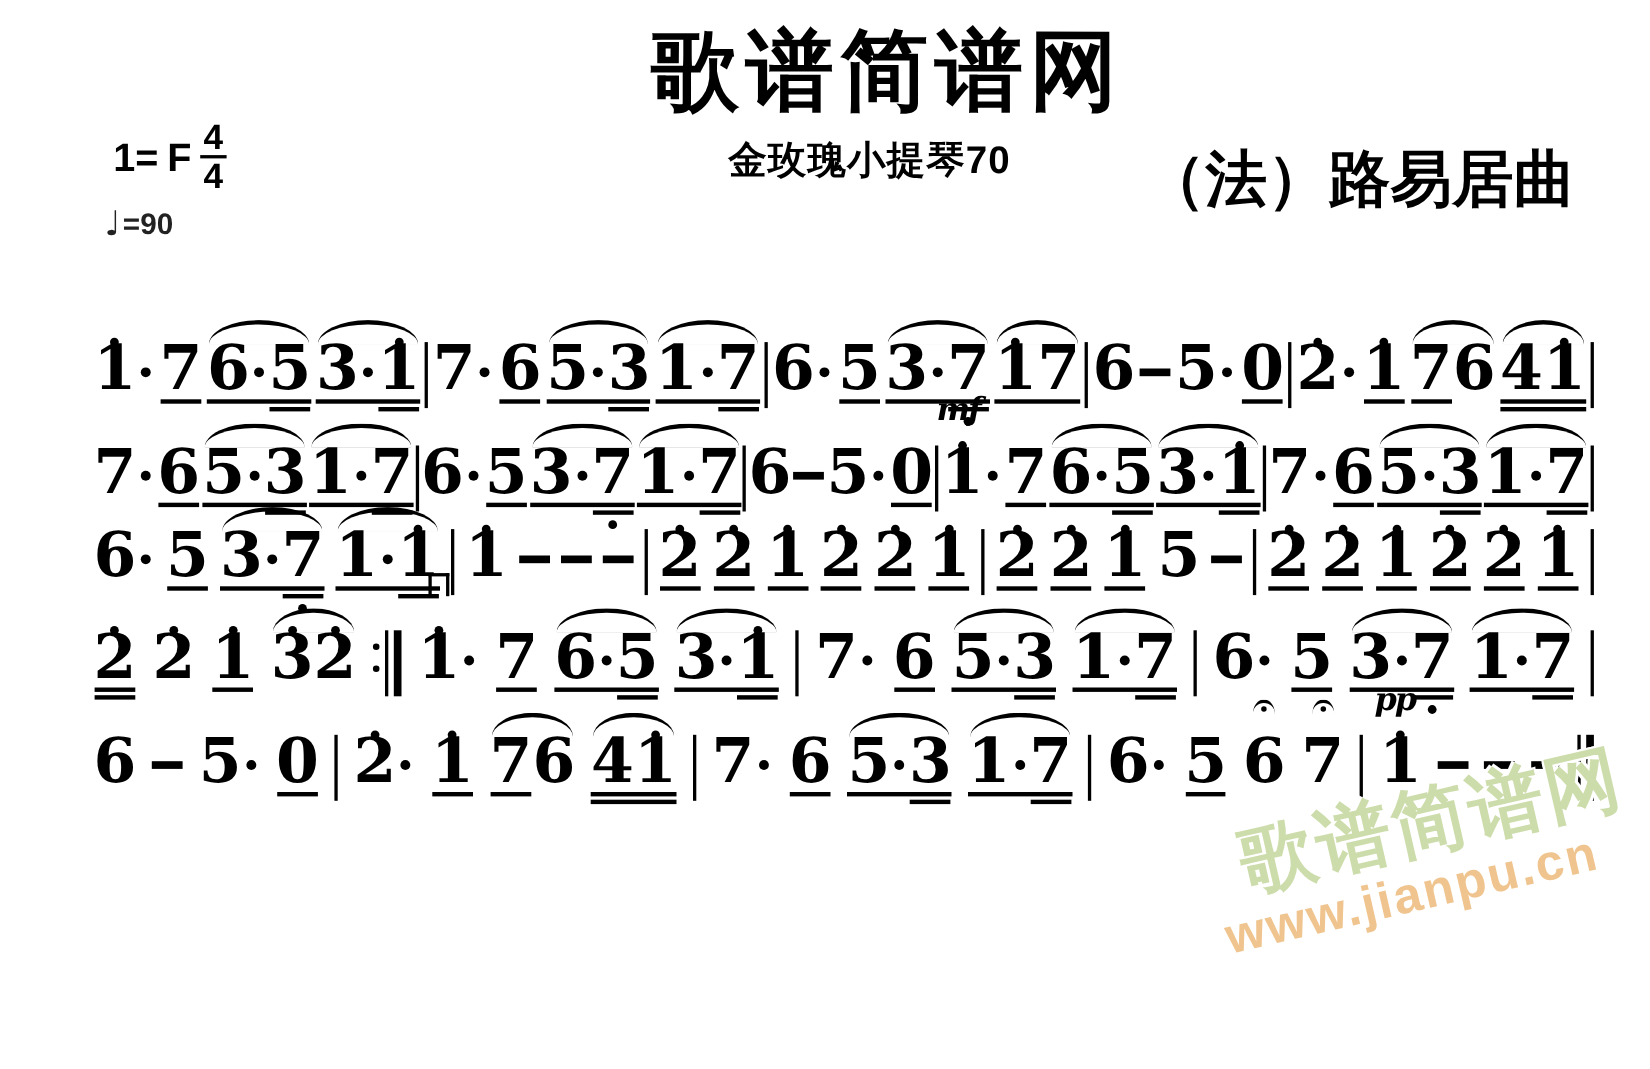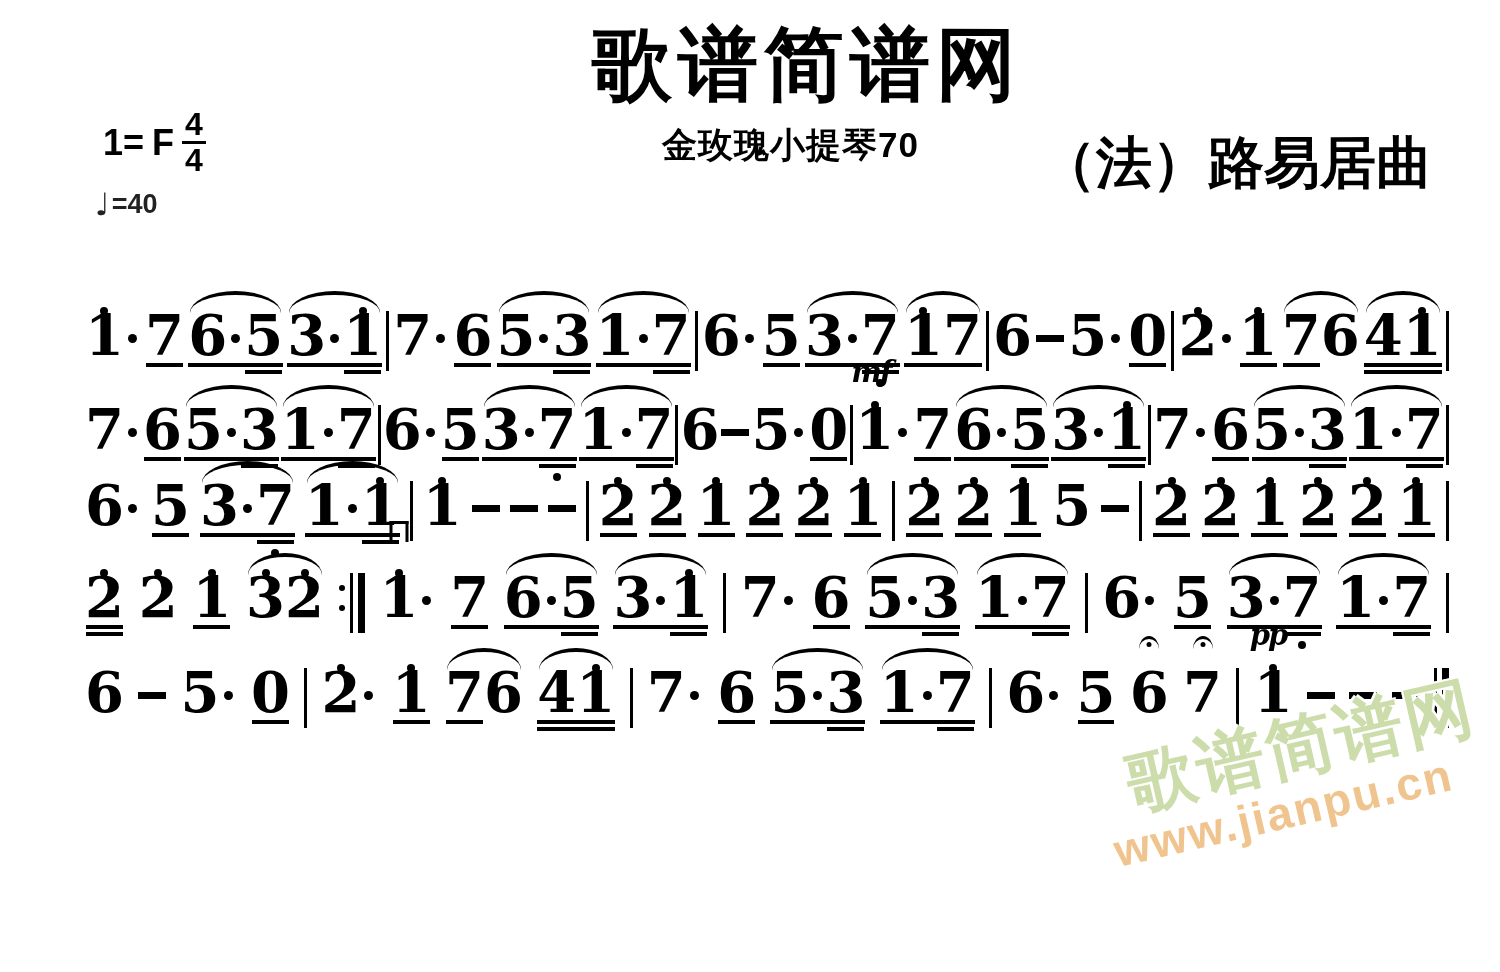--- a/index.html
+++ b/index.html
@@ -64,21 +64,21 @@
   <span>1=</span>
     <span>F</span>
   <span class="frac">
     <span class="num">4</span>
     <span class="den">4</span>
   </span>
 </div>
 
 <div class="tempo">
   <span class="qnote">♩</span>
-  <span>=40</span>
+  <span>=90</span>
 </div>
 
 <div class="music row1" id="row1">
     <span class="tok">
       <span class="note">
         <span class="digit">1</span>
         <span class="od up"></span>
       </span>
       <span class="augdot"></span>
     </span>

